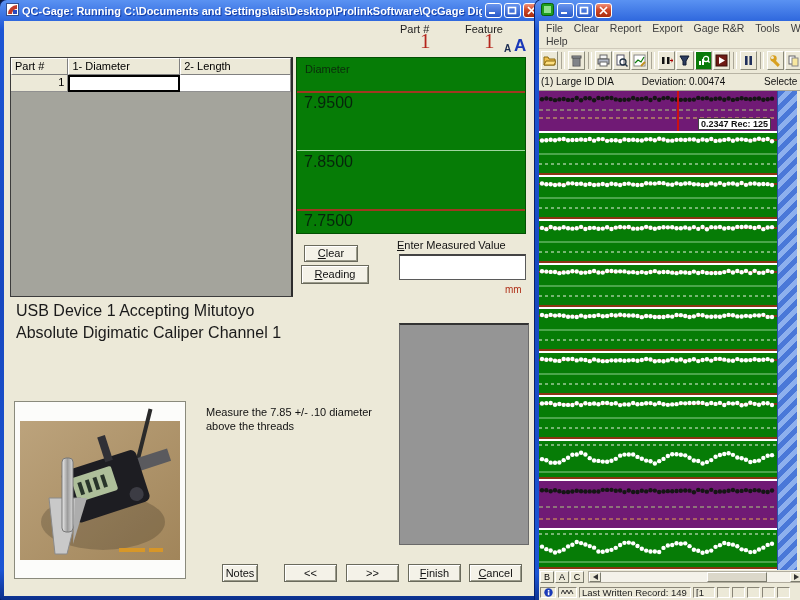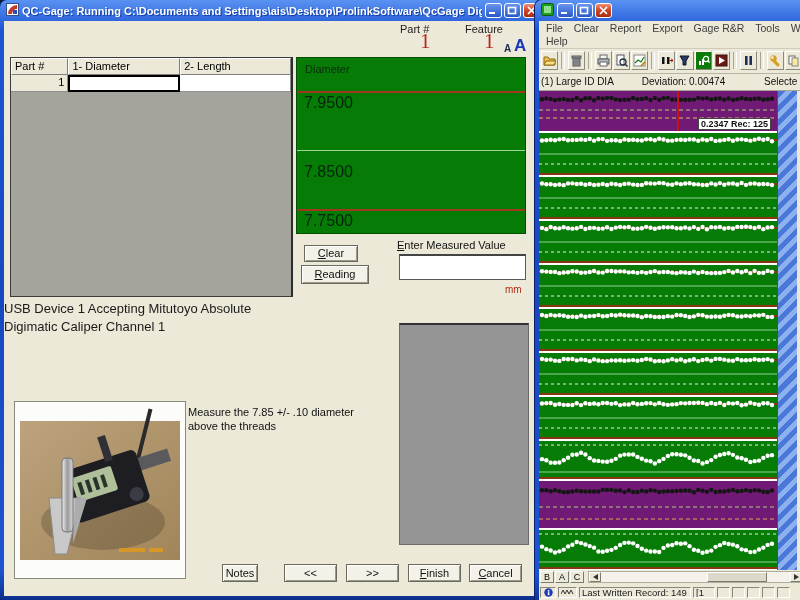--- a/index.html
+++ b/index.html
@@ -51,25 +51,25 @@
   .xpbtn{position:absolute;display:inline-block;background:#f4f2e8;font-size:11px;color:#111;
          text-align:center;border:1px solid #6a6a5c;box-sizing:border-box;cursor:pointer;
          box-shadow:inset 1px 1px 0 #ffffff, inset -1px -1px 0 #9a9a8a;}
   .uline::first-letter{text-decoration:underline;}
 
   .enter-label{position:absolute;left:393px;top:218px;font-size:11px;color:#111;}
   .meas-input{position:absolute;left:395px;top:233px;width:127px;height:26px;background:#fff;
               border:1px solid #5a5a5a;border-top:2px solid #444;box-sizing:border-box;font-size:13px;padding:2px 4px;}
   .units{position:absolute;left:501px;top:263px;font-size:10px;color:#b03018;}
 
-  .status-text{position:absolute;left:0;top:279px;width:285px;font-size:13px;color:#1a1a1a;line-height:1.35;}
+  .status-text{position:absolute;left:12px;top:279px;width:285px;font-size:16px;color:#1a1a1a;line-height:1.35;}
   .empty-box{position:absolute;left:395px;top:302px;width:130px;height:222px;background:#959595;
              border:1px solid #6a6a6a;border-top:2px solid #333;box-sizing:border-box;}
   .photo{position:absolute;left:10px;top:380px;width:172px;height:178px;background:#fff;border:1px solid #8a8a7c;box-sizing:border-box;}
-  .instruction{position:absolute;left:184px;top:384px;width:175px;font-size:11px;color:#111;line-height:1.3;}
+  .instruction{position:absolute;left:202px;top:384px;width:175px;font-size:11px;color:#111;line-height:1.3;}
 
   
   .menubar{font-size:10.5px;color:#3c3c3c;padding:1px 3px;border-bottom:1px solid #cfcabb;height:25px;}
   .menubar .mline{line-height:13px;white-space:nowrap;}
   .mitem{display:inline-block;padding:0 4px;cursor:pointer;}
   .toolbar{height:24px;display:flex;align-items:center;gap:1px;padding:0 2px;border-bottom:1px solid #b8b4a4;}
   .tibtn{width:19px;height:19px;display:flex;align-items:center;justify-content:center;background:#ECE9D8;
          border:1px solid;border-color:#fff #8a8a7a #8a8a7a #fff;box-sizing:border-box;cursor:pointer;}
   .tsep{width:2px;height:17px;margin:0 2px;border-left:1px solid #aaa697;border-right:1px solid #fff;}
   .feature-header{height:16px;display:flex;align-items:center;font-size:10px;color:#111;padding:0 2px;
@@ -154,21 +154,21 @@
           <div class="gc gc-active w2"></div>
           <div class="gc w3"></div>
         </div>
       </div>
 
       <div class="gage">
         <span class="gage-title">Diameter</span>
         <div class="gline limit" style="top:33px;"></div>
         <span class="gtick" style="top:36px;">7.9500</span>
         <div class="gline nominal" style="top:92px;"></div>
-        <span class="gtick" style="top:105px;text-align:center;">7.8500</span>
+        <span class="gtick" style="top:95px;text-align:center;">7.8500</span>
         <div class="gline limit" style="top:151px;"></div>
         <span class="gtick" style="top:154px;">7.7500</span>
       </div>
 
       <div class="xpbtn uline" style="left:300px;top:224px;width:54px;height:17px;line-height:15px;">Clear</div>
       <div class="xpbtn uline" style="left:297px;top:244px;width:68px;height:19px;line-height:17px;">Reading</div>
 
       <span class="enter-label uline">Enter Measured Value</span>
       <input class="meas-input" value="" style="">
       <span class="units">mm</span>

